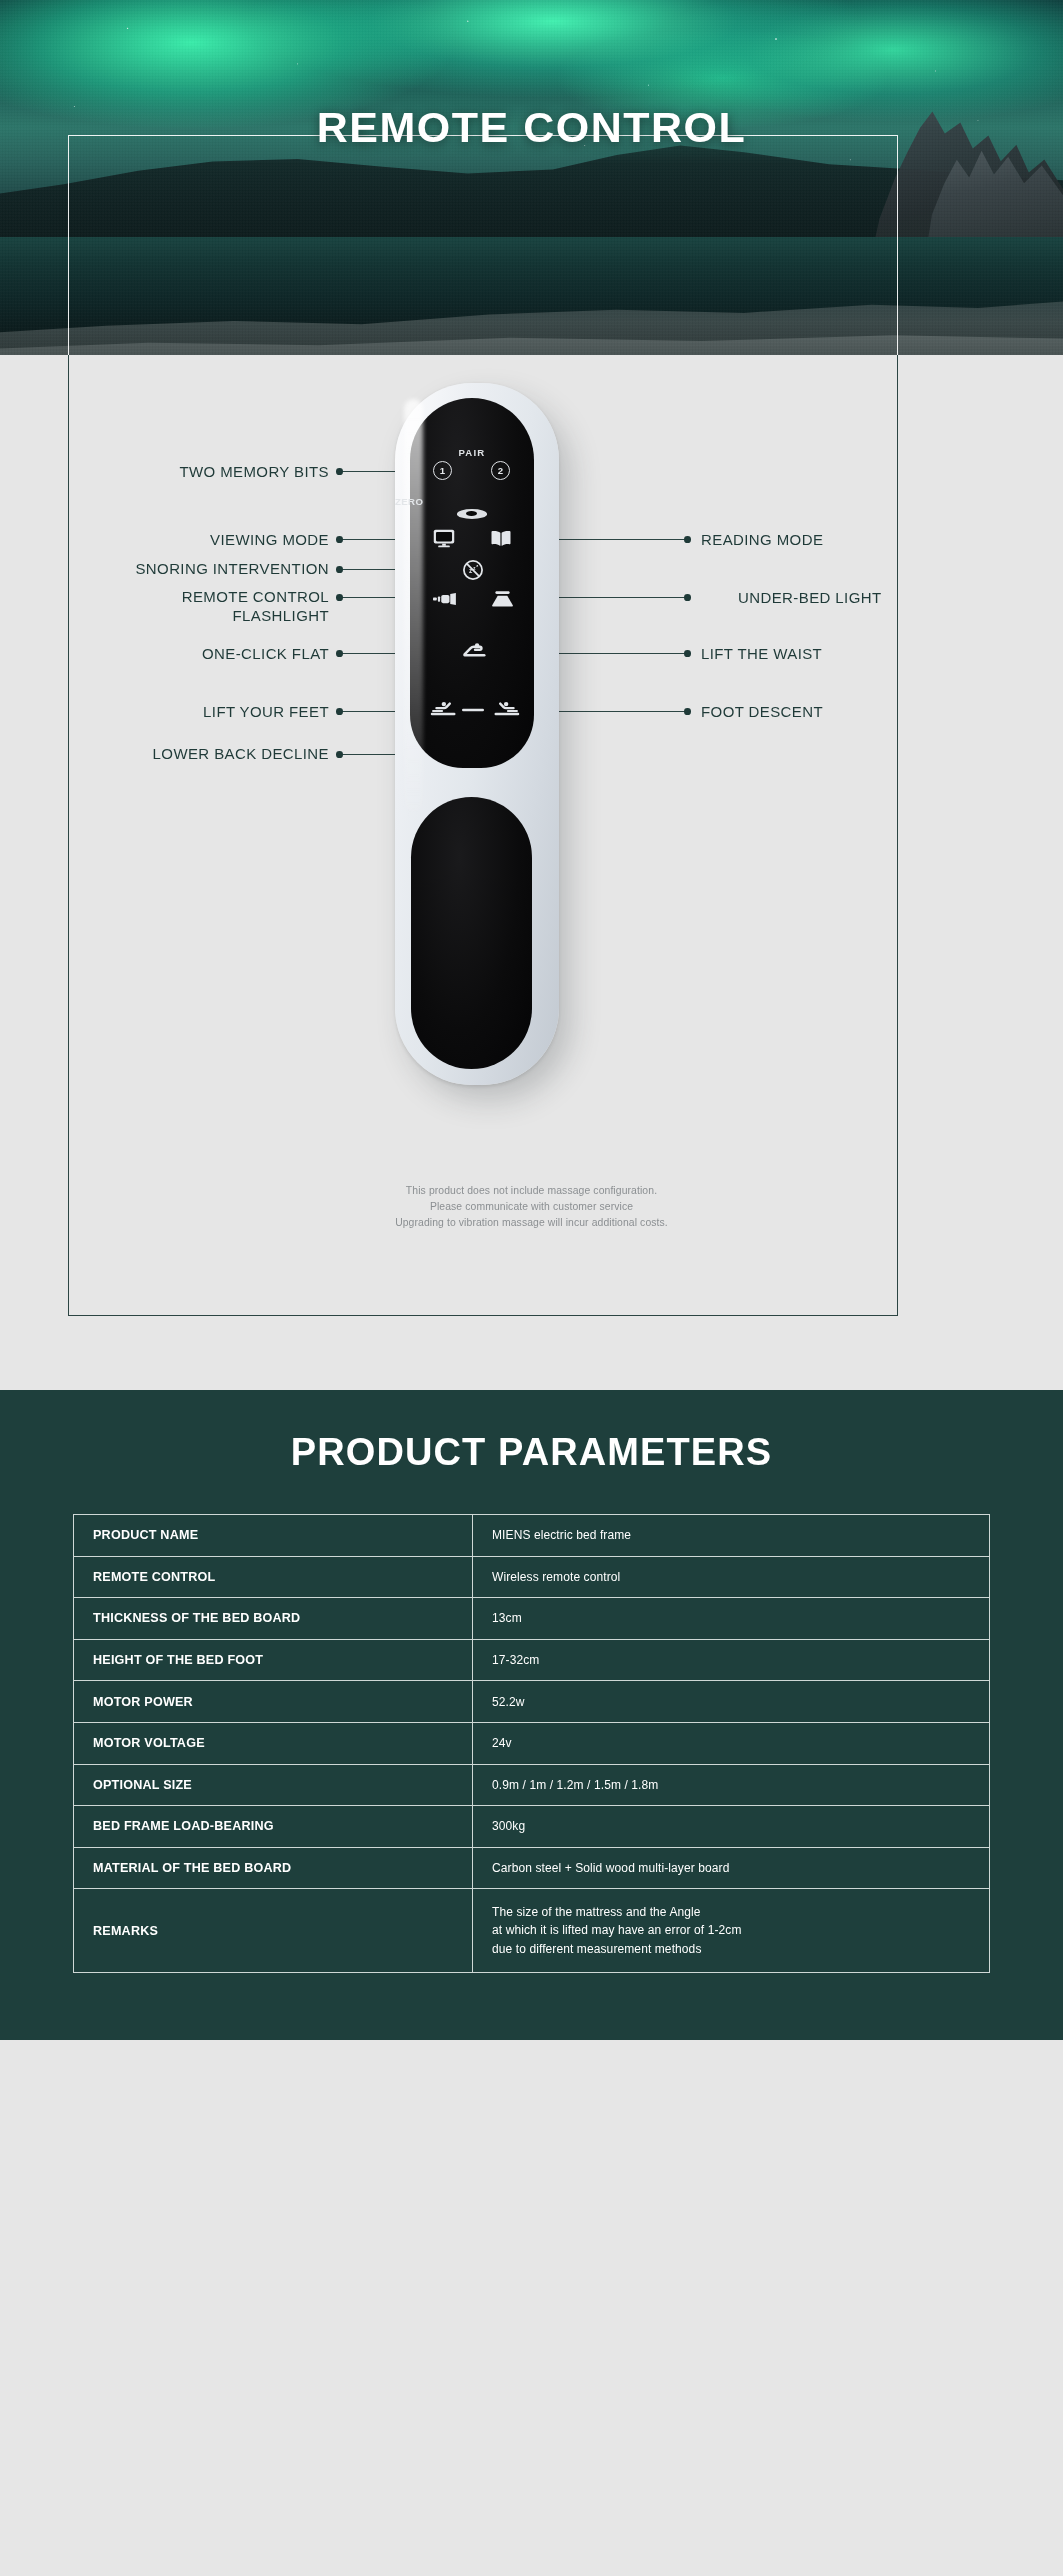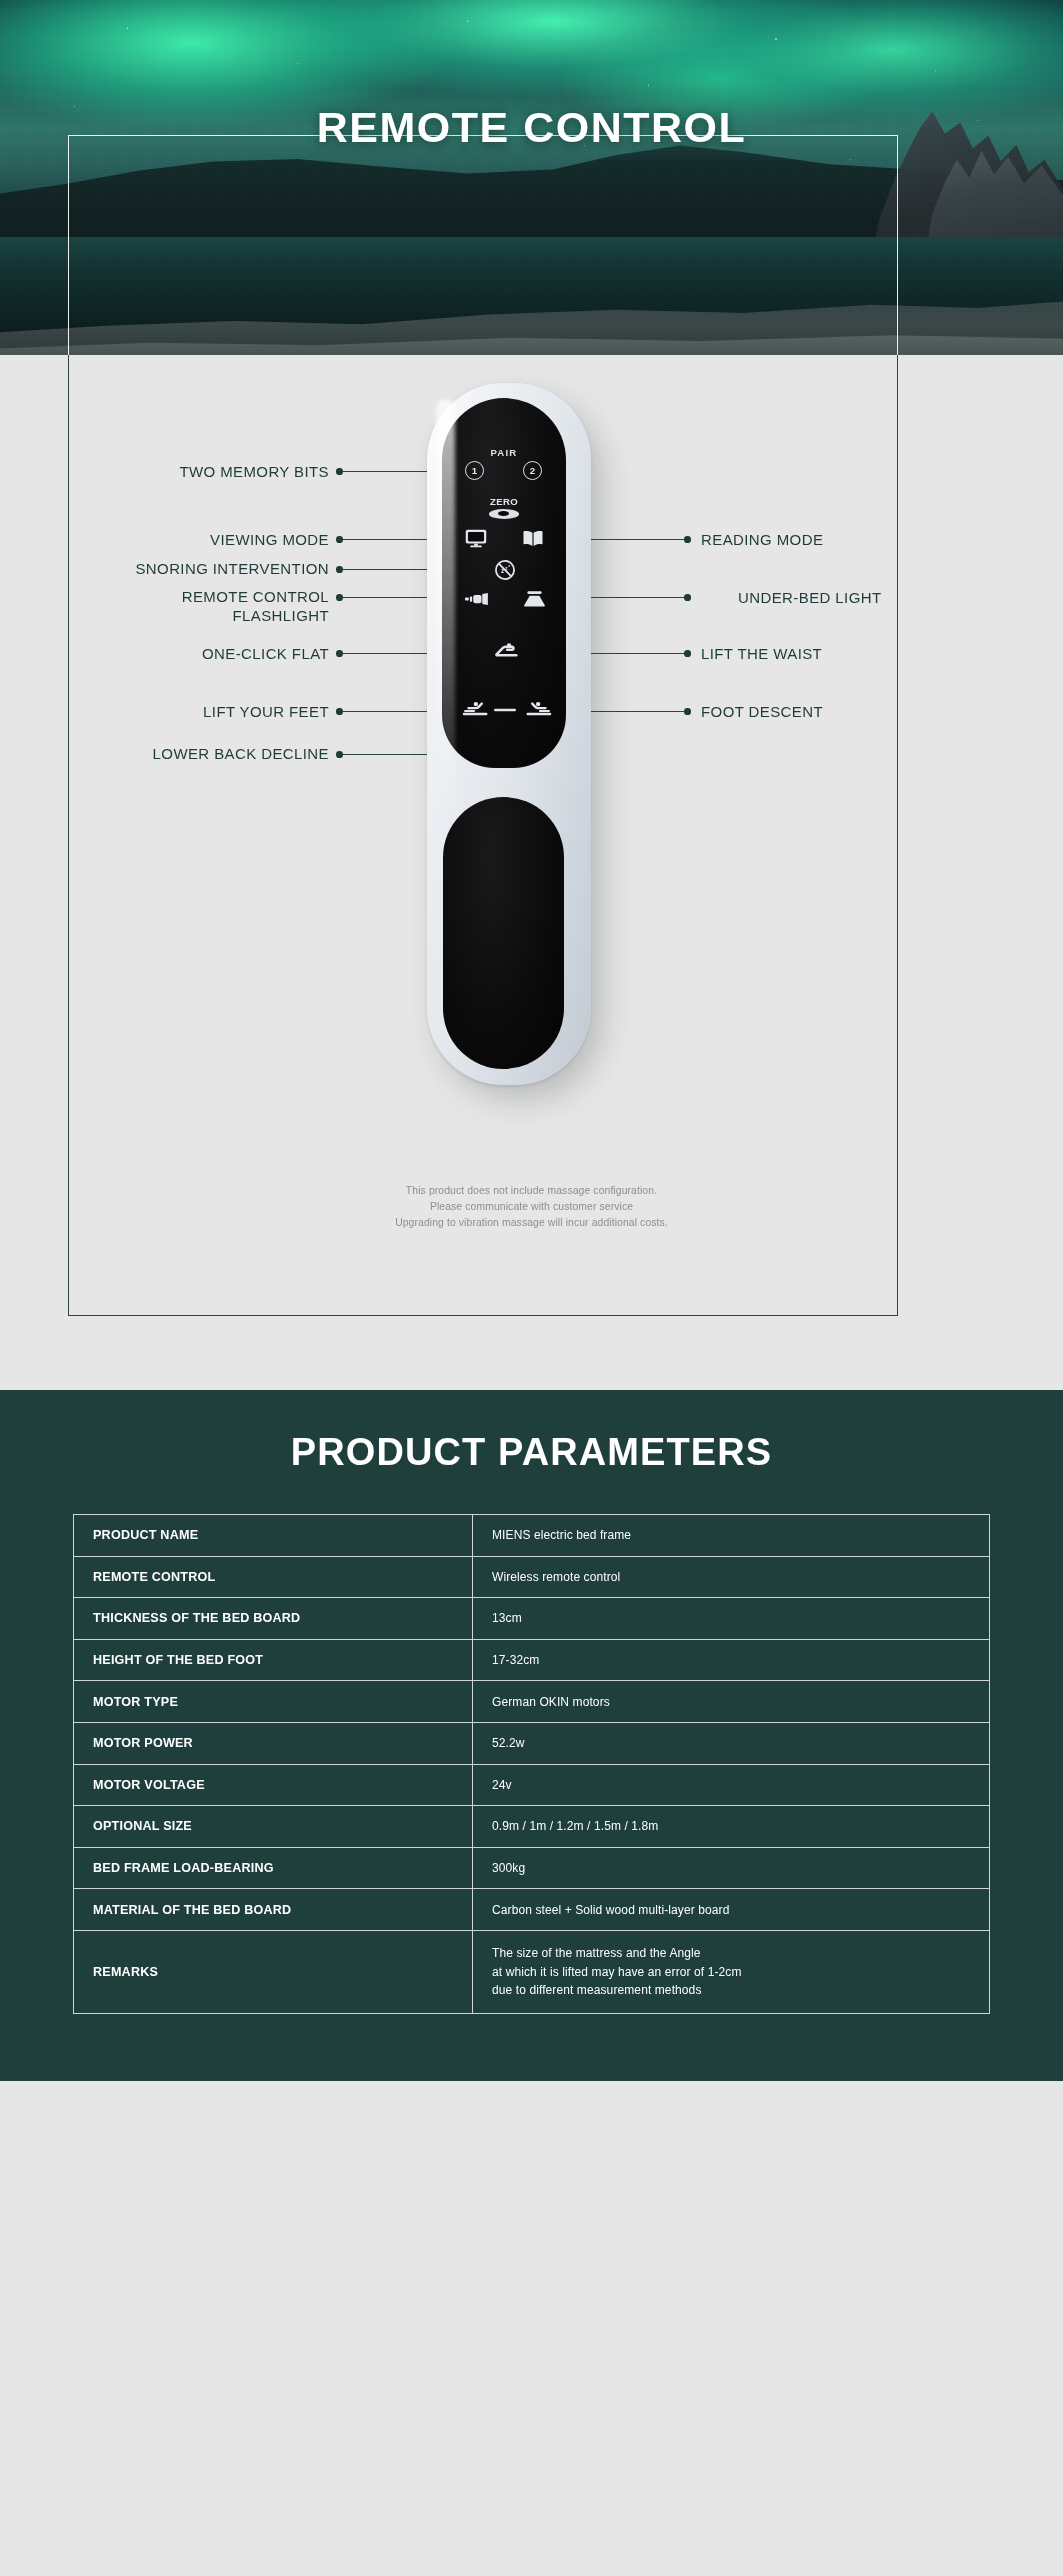--- a/index.html
+++ b/index.html
@@ -117,21 +117,20 @@
   }
 
   
   .remote {
     position: absolute;
     left: 395px; top: 28px;
     width: 164px; height: 702px;
     background: linear-gradient(100deg, #fdfdfe 0%, #eceff3 26%, #e2e7ec 50%, #d3d9e0 74%, #c2c9d1 100%);
     border-radius: 77px;
     box-shadow: 12px 15px 30px rgba(40,50,55,.22), 0 1.5px 3.7px rgba(0,0,0,.1);
-    margin-left: 32px;
   }
   .remote-top {
     position: absolute;
     left: 15px; top: 15px; width: 124px; height: 370px;
     background: radial-gradient(ellipse at 38% 18%, #1c1c1e 0%, #0c0c0d 55%, #050506 100%);
     border-radius: 62px 62px 53px 53px;
   }
   .remote-bottom {
     position: absolute;
     left: 16.3px; top: 414px; width: 121px; height: 272px;
@@ -147,21 +146,21 @@
     pointer-events: none;
   }
 
   .btn { position: absolute; color: #e8eaec; }
 
   .pair-label {
     top: 64px; left: 0; width: 154px; text-align: center;
     font-size: 9.6px; font-weight: 700; letter-spacing: 1.2px; color: #dfe2e5;
   }
   .zero-label {
-    top: 114px; left: 0; width: 154px; text-align: center;
+    top: 114px; left: 0; width: 154px; 
     font-size: 9.6px; font-weight: 800; letter-spacing: 0.4px; color: #e3e6e9;
     line-height: 1;
   }
   .zero-g {
     position: absolute; top: 126px; left: 0; width: 154px;
     display: flex; justify-content: center; align-items: center;
   }
   .zero-g-shape {
     width: 30px; height: 9.6px; border-radius: 50%;
     background: #dde0e4;
@@ -475,24 +474,20 @@
       </tr>
       <tr>
         <td class="k">THICKNESS OF THE BED BOARD</td>
         <td class="v">13cm</td>
       </tr>
       <tr>
         <td class="k">HEIGHT OF THE BED FOOT</td>
         <td class="v">17-32cm</td>
       </tr>
       <tr>
-        <td class="k">MOTOR TYPE</td>
-        <td class="v">German OKIN motors</td>
-      </tr>
-      <tr>
         <td class="k">MOTOR POWER</td>
         <td class="v">52.2w</td>
       </tr>
       <tr>
         <td class="k">MOTOR VOLTAGE</td>
         <td class="v">24v</td>
       </tr>
       <tr>
         <td class="k">OPTIONAL SIZE</td>
         <td class="v">0.9m / 1m / 1.2m / 1.5m / 1.8m</td>

